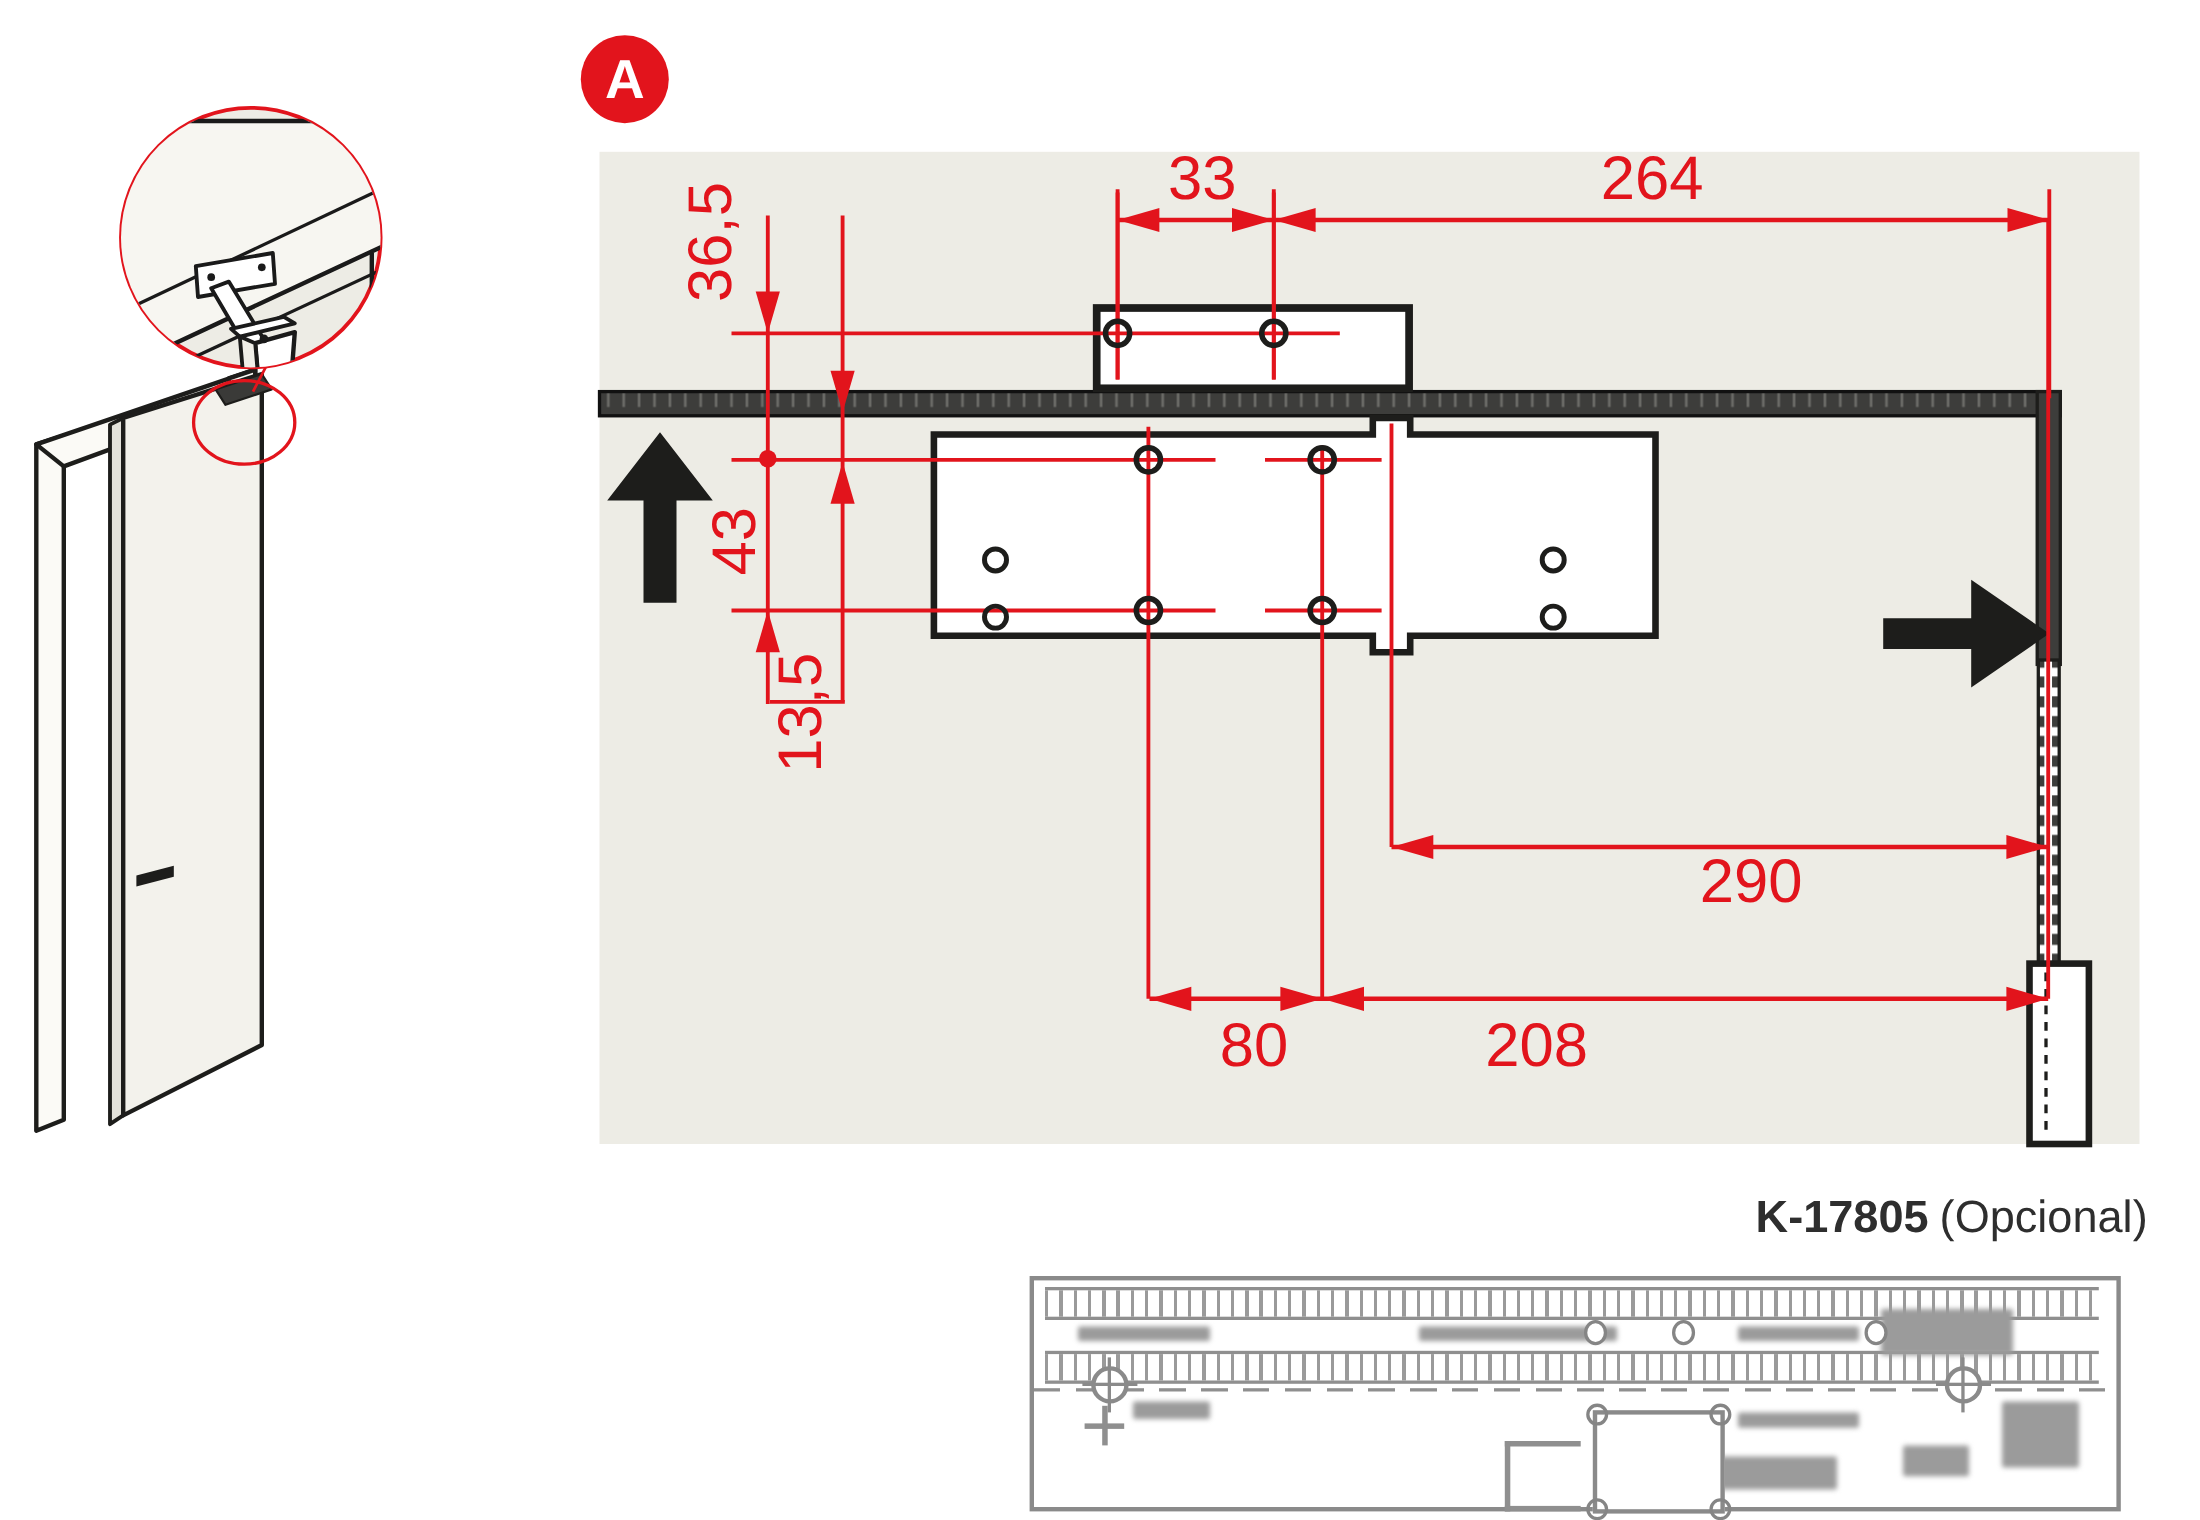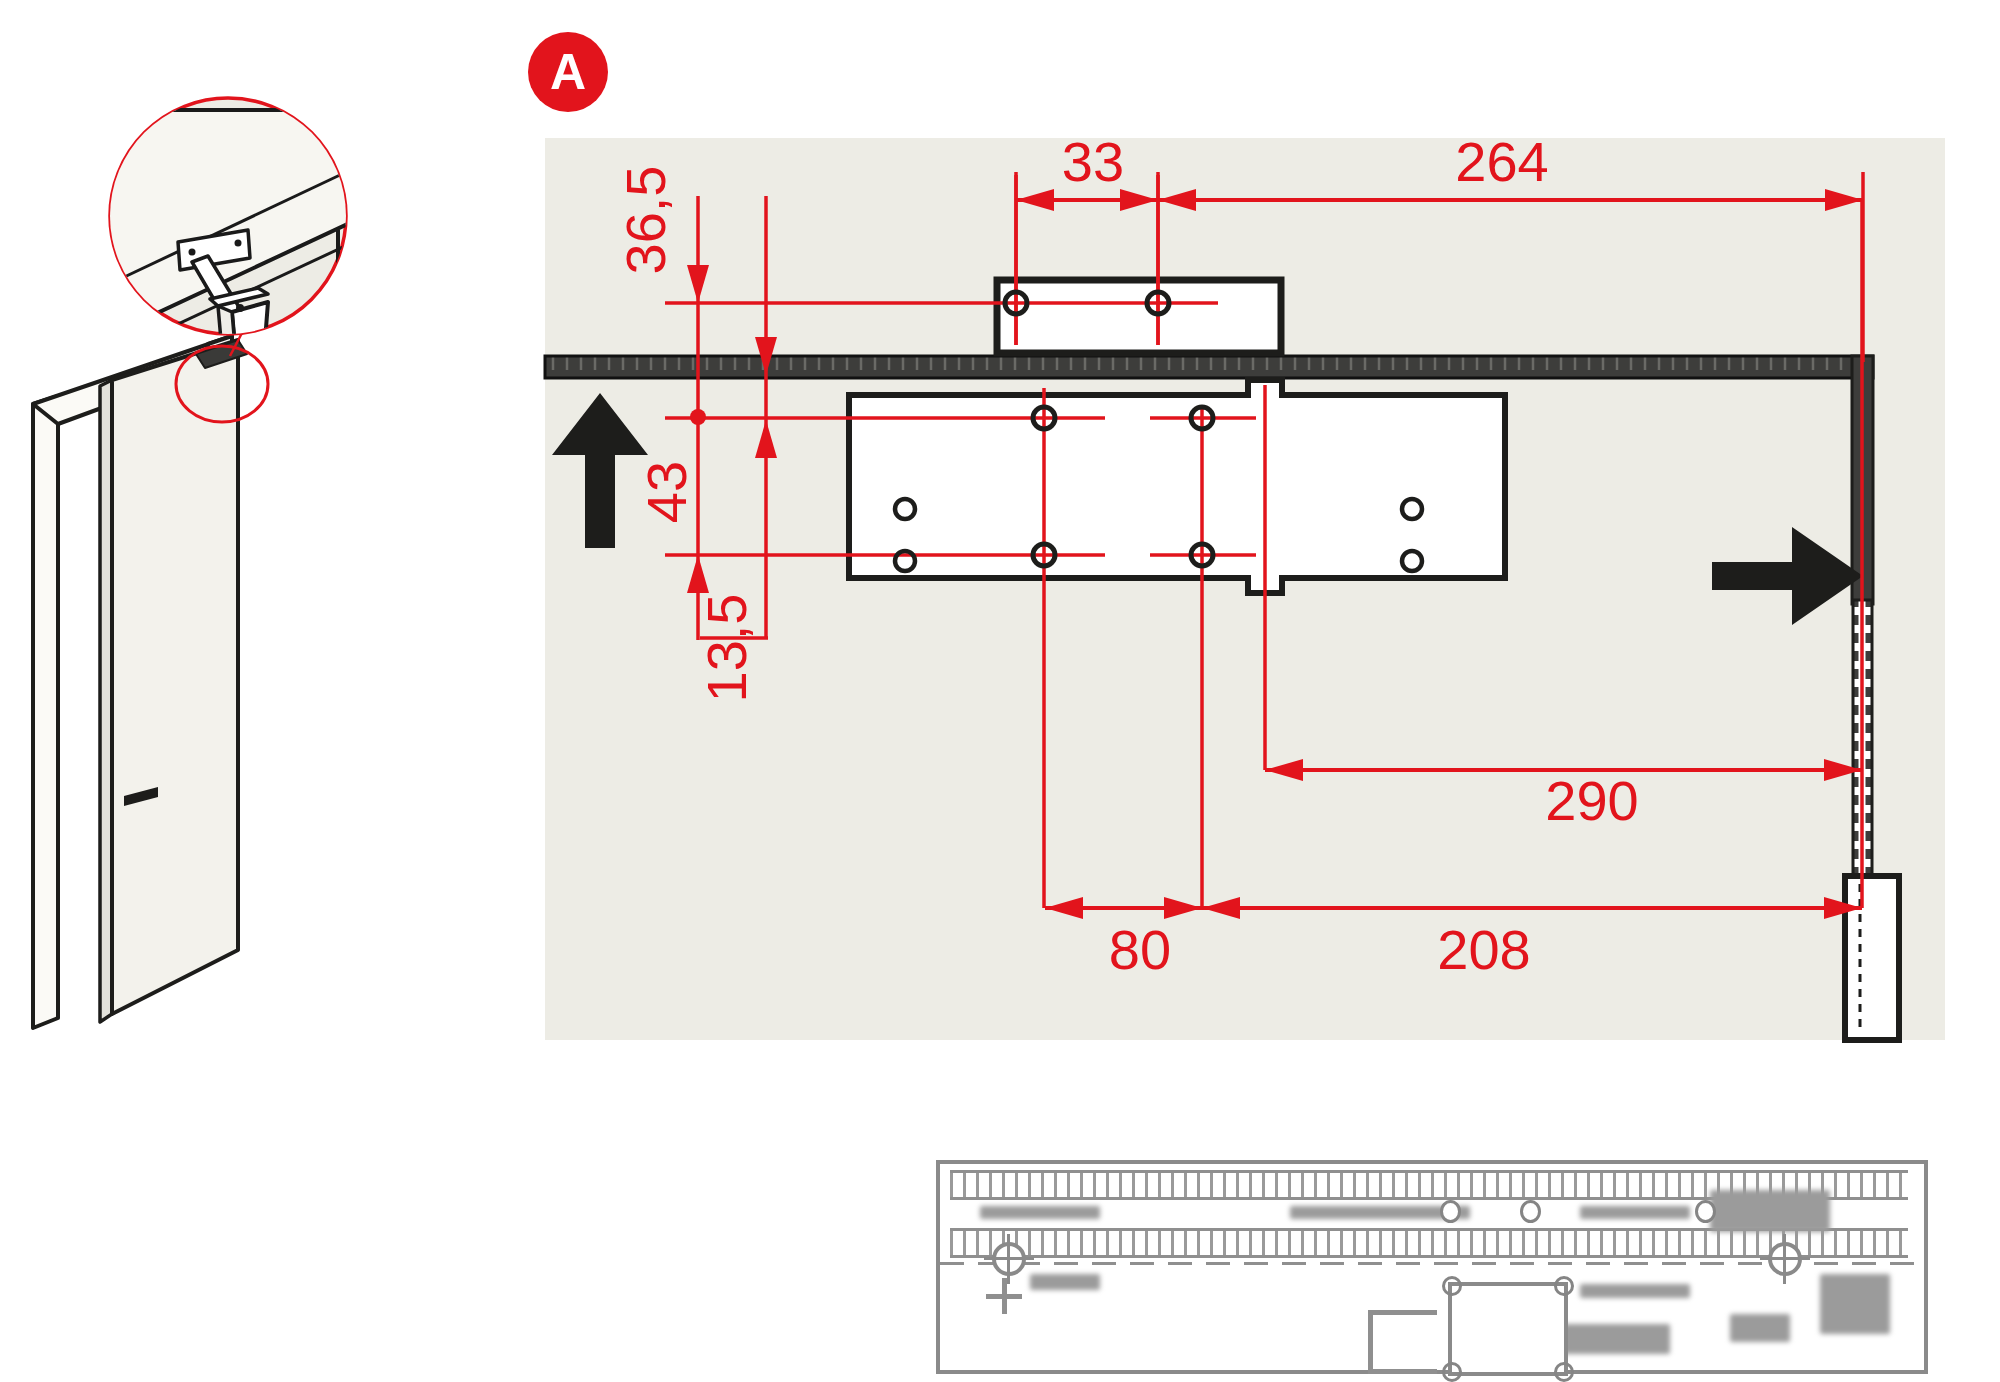--- a/index.html
+++ b/index.html
@@ -184,22 +184,25 @@
     <span>A</span>
   </div>
 
   <div class="dim" style="left:1093px;top:162px">33</div>
   <div class="dim" style="left:1502px;top:162px">264</div>
   <div class="dim rot" style="left:646px;top:220px">36,5</div>
   <div class="dim rot" style="left:667px;top:492px">43</div>
   <div class="dim rot" style="left:727px;top:648px">13,5</div>
   <div class="dim" style="left:1592px;top:801px">290</div>
   <div class="dim" style="left:1140px;top:950px">80</div>
-  <div class="dim" style="left:1484px;top:950px">208</div>
-
+  <div class="dim" style="left:1397px;top:950px">208</div>
+
+  <div class="klabel">
+    <span class="kb">K-17805</span><span class="kr">(Opcional)</span>
+  </div>
 
   <div class="tpl">
     <div class="hatch h1"></div>
     <div class="hatch h2"></div>
     <div class="cline"></div>
     <div class="sm" style="left:40px;top:42px;width:120px;height:13px"></div>
     <div class="sm" style="left:350px;top:42px;width:180px;height:13px"></div>
     <div class="sm" style="left:640px;top:42px;width:110px;height:13px"></div>
     <div class="sm" style="left:770px;top:26px;width:120px;height:42px"></div>
     <div class="sm" style="left:520px;top:140px;width:100px;height:40px"></div>

